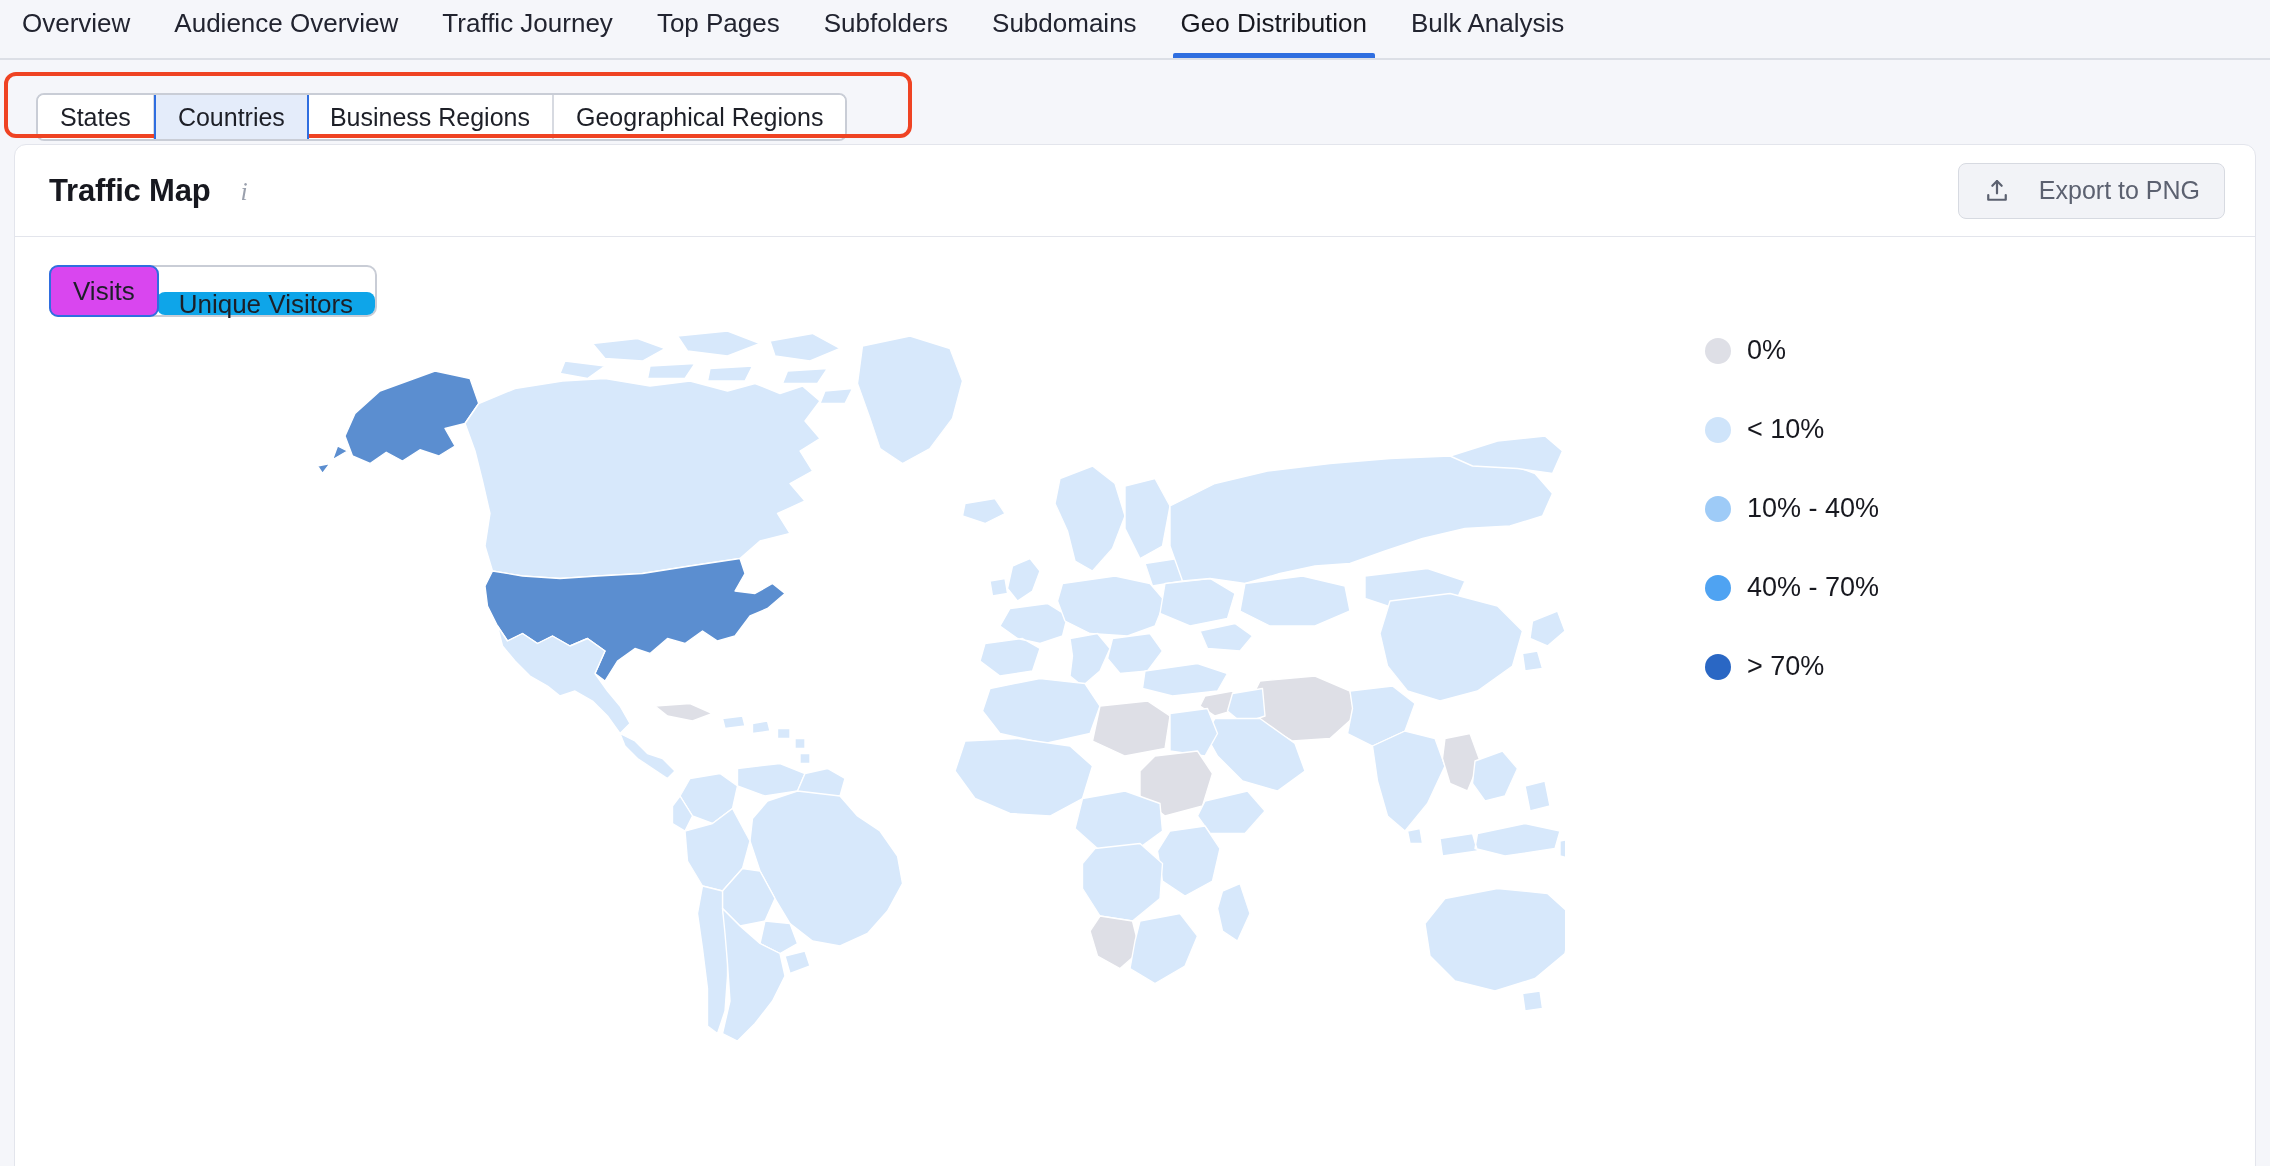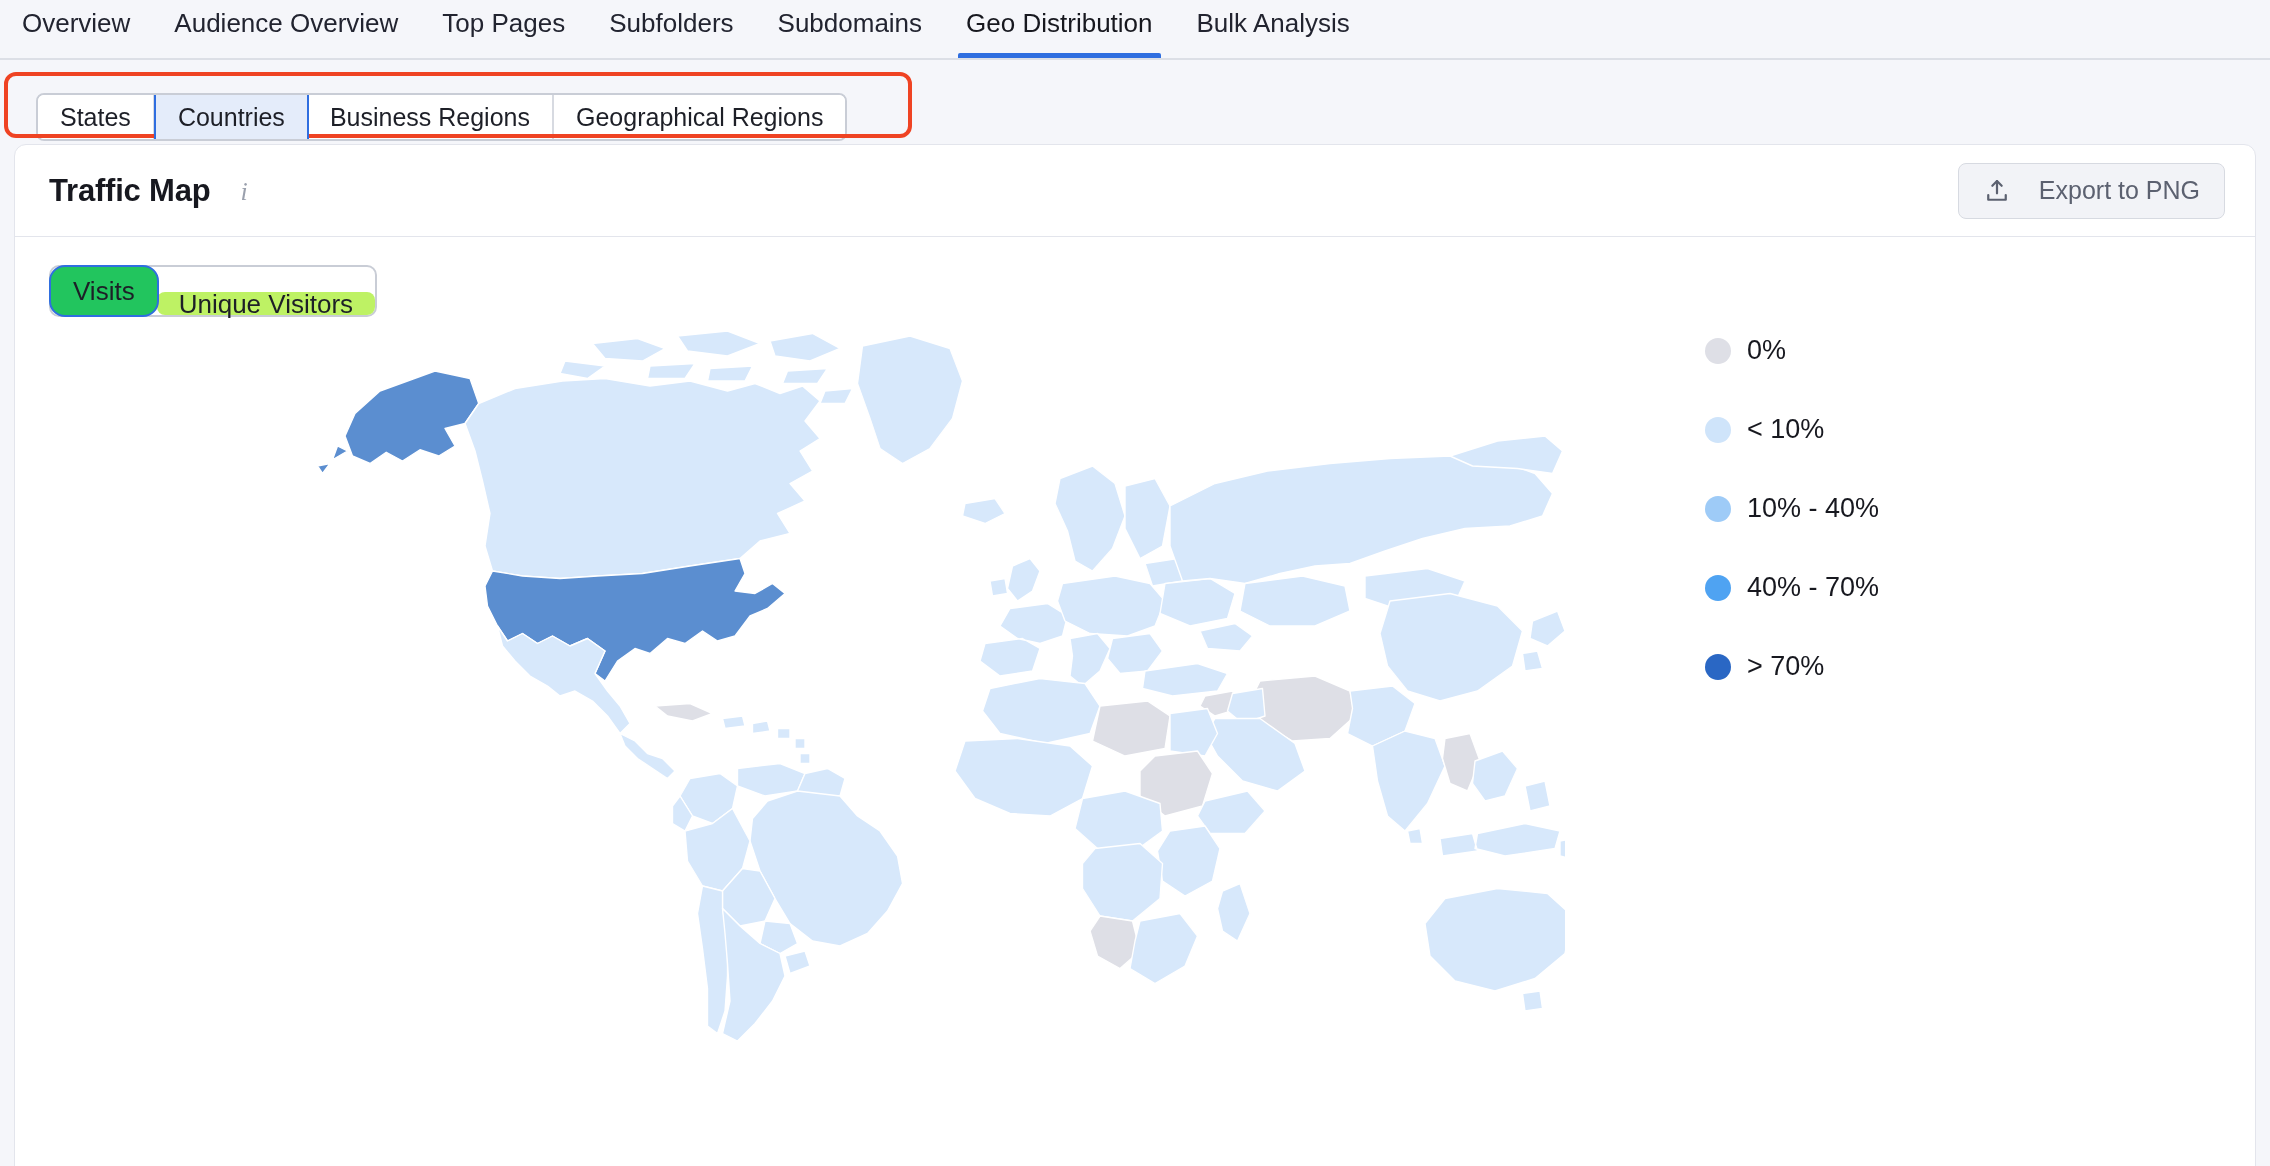--- a/index.html
+++ b/index.html
@@ -152,31 +152,31 @@
     height: 52px;
     overflow: visible;
   }
   .metric-toggle .seg {
     font-size: 26px;
     color: #1d1f27;
     padding: 0 22px;
     display: flex;
     align-items: center;
     cursor: pointer;
-    background: #bef264;
+    background: #0ea5e9;
     white-space: nowrap;
     border-radius: 8px;
     line-height: 1;
     margin-top: 25px;
   }
   .metric-toggle .seg.selected {
-    background: #22c55e;
+    background: #d946ef;
     border: 2px solid #2f6ee0;
     margin: -2px;
-    border-radius: 16px;
+    border-radius: 9px;
     z-index: 2;
   }
 
   
   .map-area {
     position: relative;
     height: 770px;
     margin-top: 14px;
   }
   .map-svg {
@@ -213,20 +213,21 @@
     white-space: nowrap;
     line-height: 1;
   }
 </style>
 </head>
 <body>
 
 <div class="topnav">
   <div class="topnav-tab">Overview</div>
   <div class="topnav-tab">Audience Overview</div>
+  <div class="topnav-tab">Traffic Journey</div>
   <div class="topnav-tab">Top Pages</div>
   <div class="topnav-tab">Subfolders</div>
   <div class="topnav-tab">Subdomains</div>
   <div class="topnav-tab active">Geo Distribution</div>
   <div class="topnav-tab">Bulk Analysis</div>
   <div class="topnav-rule"></div>
 </div>
 
 <div class="subtab-zone">
   <div class="segmented">

